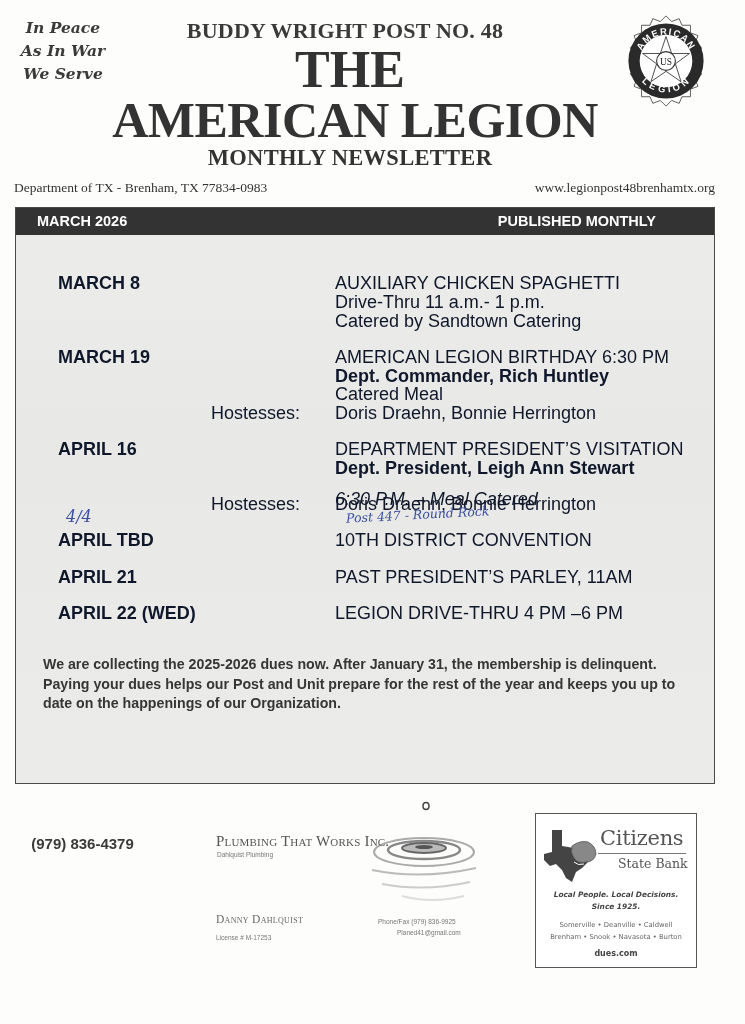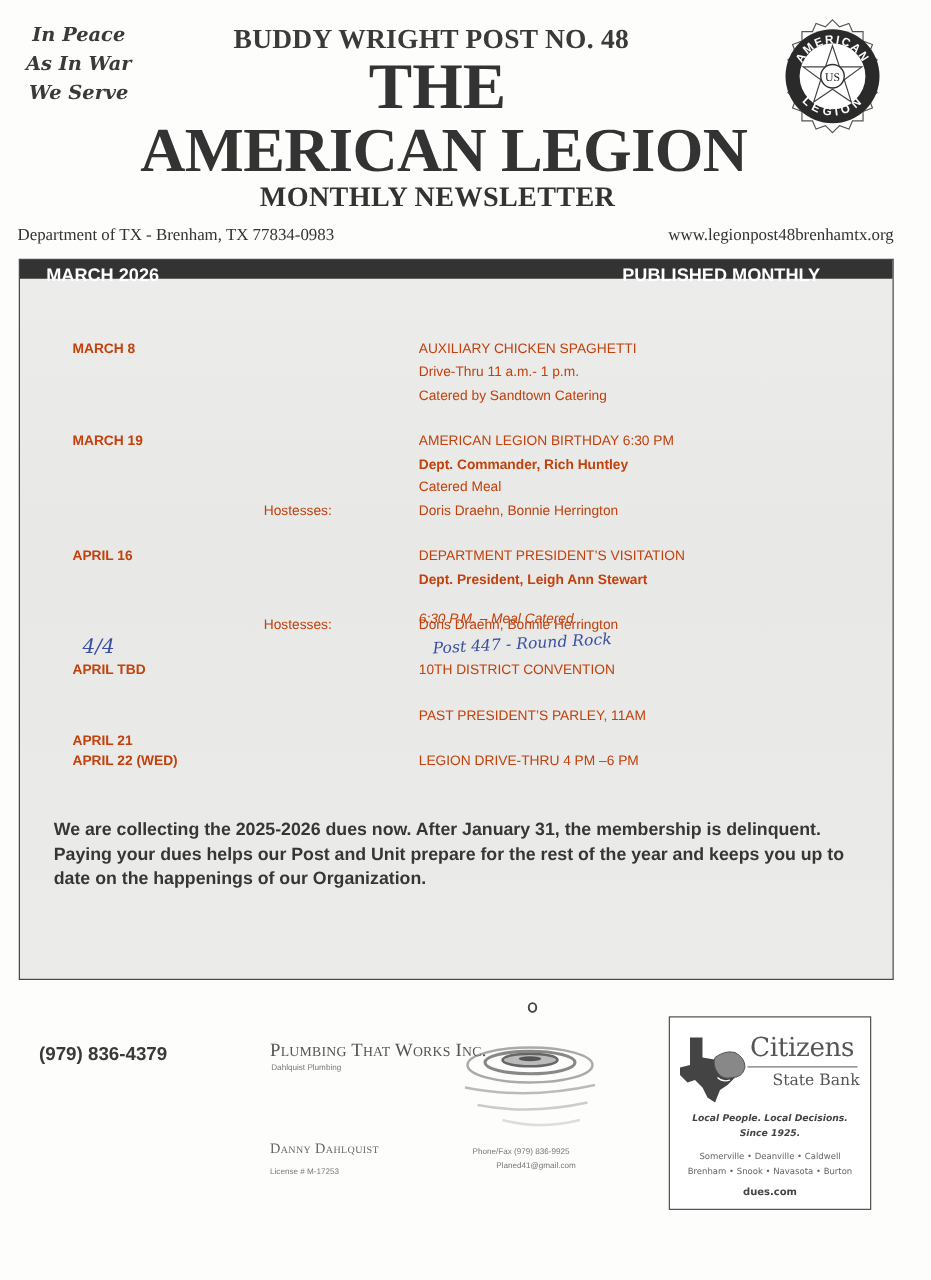--- a/index.html
+++ b/index.html
@@ -38,27 +38,27 @@
     .website {
       right: 30px; top: 180px;
       font-family: "Liberation Serif", serif; font-size: 13.5px; color: #333;
     }
     .content-box {
       left: 15px; top: 207px; width: 700px; height: 577px;
       background: linear-gradient(180deg, #ececeb 0%, #e8e8e6 40%, #ebebea 100%);
       border: 1.5px solid #4a4a4a; box-sizing: border-box;
     }
     .box-header {
-      position: absolute; left: 0; top: 0; right: 0; height: 15px; background: #333;
+      position: absolute; left: 0; top: 0; right: 0; height: 27px; background: #333;
       color: #fff; font-family: "Liberation Sans", sans-serif; font-weight: bold; font-size: 14.5px;
     }
     .box-header .left { position: absolute; left: 21px; top: 5px; }
     .box-header .right { position: absolute; right: 58px; top: 5px; }
     .event-text {
-      font-family: "Liberation Sans", sans-serif; font-size: 11px; color: #c2410c;
+      font-family: "Liberation Sans", sans-serif; font-size: 18px; color: #0f172a;
     }
     .date { font-weight: bold; }
     .bold { font-weight: bold; }
     .handwriting {
       font-family: "DejaVu Serif", serif; font-style: italic; color: #3a4fa0; font-size: 14px;
     }
     .note-text {
       left: 43px; top: 655px; width: 640px;
       font-family: "Liberation Sans", sans-serif; font-weight: bold; font-size: 14.2px; line-height: 19.5px; color: #363636;
     }
@@ -180,21 +180,21 @@
   </div>
 
   <div>
     <div class="abs handwriting" style="left:66px; top:507px; font-size:16px;">4/4</div>
     <div class="abs handwriting" style="left:346px; top:507px; font-size:12.5px; transform:rotate(-3deg);">Post 447 - Round Rock</div>
     <div class="abs event-text date" style="left:58px; top:530px;">APRIL TBD</div>
     <div class="abs event-text" style="left:335px; top:530px;">10TH DISTRICT CONVENTION</div>
   </div>
 
   <div>
-    <div class="abs event-text date" style="left:58px; top:567px;margin-top:20px;">APRIL 21</div>
+    <div class="abs event-text date" style="left:58px; top:567px;">APRIL 21</div>
     <div class="abs event-text" style="left:335px; top:567px;">PAST PRESIDENT’S PARLEY, 11AM</div>
   </div>
 
   <div>
     <div class="abs event-text date" style="left:58px; top:603px;">APRIL 22 (WED)</div>
     <div class="abs event-text" style="left:335px; top:603px;">LEGION DRIVE-THRU 4 PM –6 PM</div>
   </div>
 </div>
 
 <div class="abs note-text">We are collecting the 2025-2026 dues now.  After January 31, the membership is delinquent.  Paying your dues helps our Post and Unit prepare for the rest of the year and keeps you up to date on the happenings of our Organization.</div>

